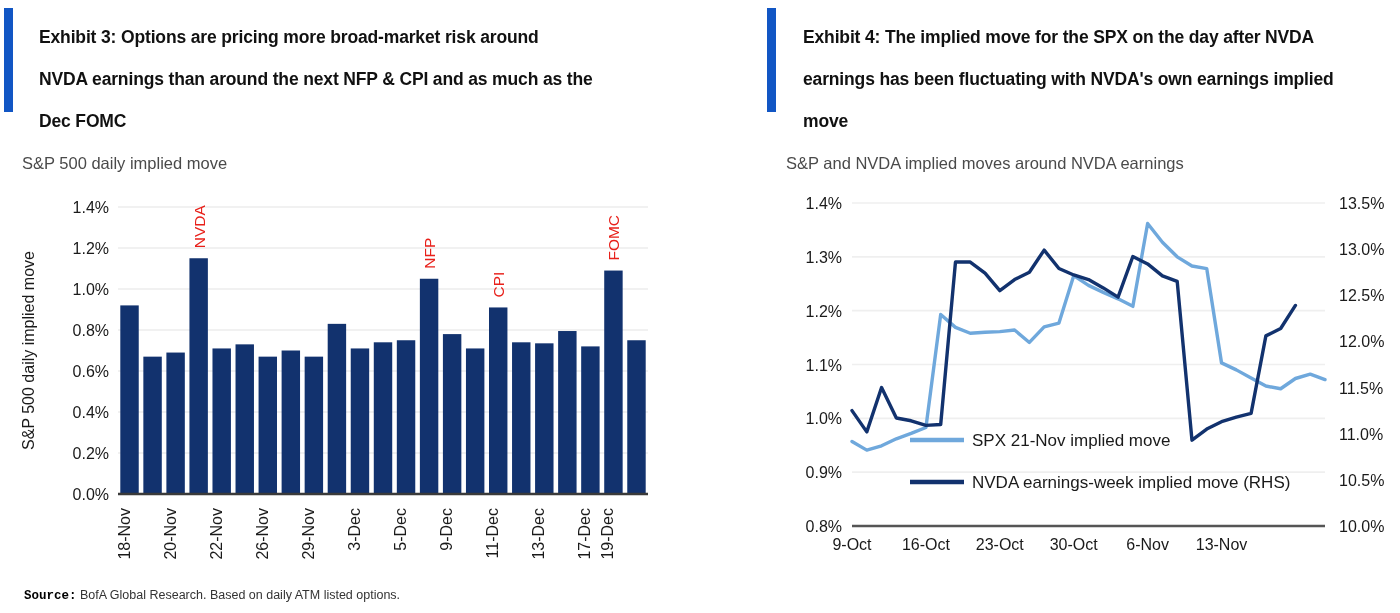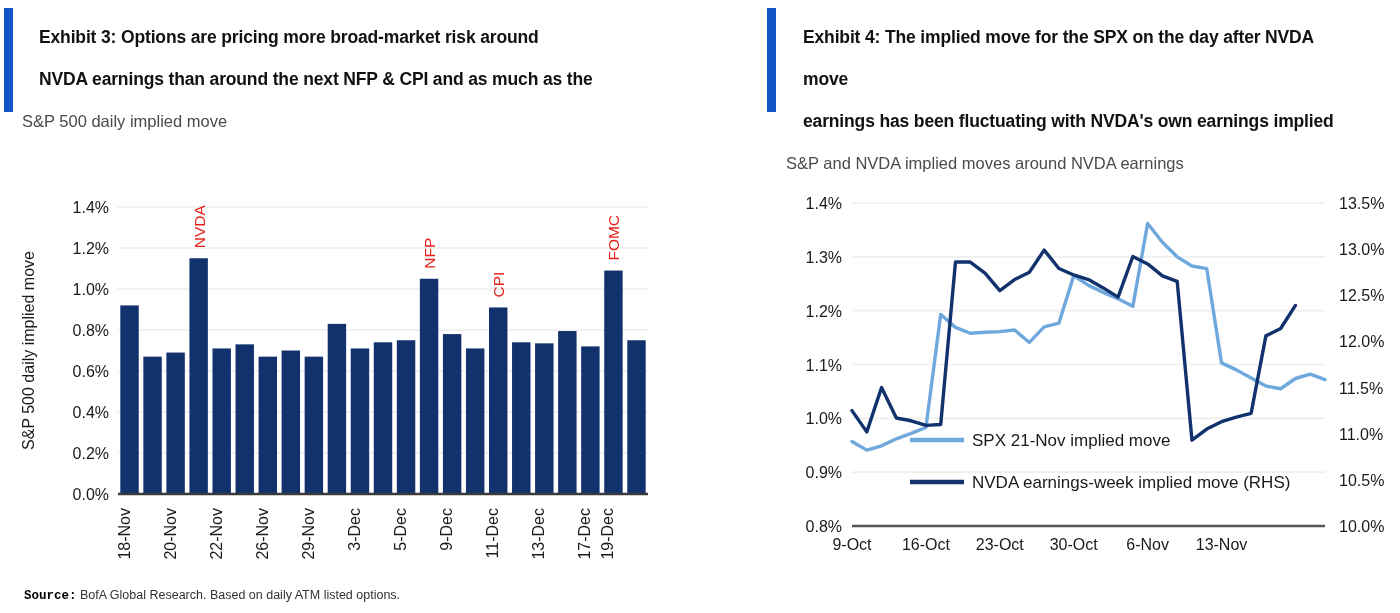--- a/index.html
+++ b/index.html
@@ -43,20 +43,21 @@
   .legtxt{font-size:17px;fill:#1a1a1a;}
 </style>
 </head>
 <body>
 
 <div class="panel" id="panel-left">
   <div class="hdr">
     <div class="accent"></div>
     <div class="exh-title">Exhibit 3: Options are pricing more broad-market risk around</div>
     <div class="exh-title">NVDA earnings than around the next NFP &amp; CPI and as much as the</div>
+    <div class="exh-title">Dec FOMC</div>
     <div class="exh-sub">S&amp;P 500 daily implied move</div>
   </div>
 
   <div class="plot" id="bar-plot" style="left:0px;top:185px;">
     <svg id="svg-bar" width="700" height="390">
         <line x1="118" x2="648" y1="268" y2="268" stroke="#EDEDED" stroke-width="1.6"></line>
         <line x1="118" x2="648" y1="227" y2="227" stroke="#EDEDED" stroke-width="1.6"></line>
         <line x1="118" x2="648" y1="186" y2="186" stroke="#EDEDED" stroke-width="1.6"></line>
         <line x1="118" x2="648" y1="144.99999999999997" y2="144.99999999999997" stroke="#EDEDED" stroke-width="1.6"></line>
         <line x1="118" x2="648" y1="104" y2="104" stroke="#EDEDED" stroke-width="1.6"></line>
@@ -116,22 +117,22 @@
 
   <div class="src">
     <b>Source:</b><span> BofA Global Research. Based on daily ATM listed options.</span>
   </div>
 </div>
 
 <div class="panel" id="panel-right">
   <div class="hdr">
     <div class="accent"></div>
     <div class="exh-title">Exhibit 4: The implied move for the SPX on the day after NVDA</div>
+    <div class="exh-title">earnings has been fluctuating with NVDA's own earnings implied</div>
     <div class="exh-title">move</div>
-    <div class="exh-title">earnings has been fluctuating with NVDA's own earnings implied</div>
     <div class="exh-sub">S&amp;P and NVDA implied moves around NVDA earnings</div>
   </div>
 
   <div class="plot" id="line-plot" style="left:30px;top:185px;">
     <svg id="svg-line" width="620" height="390">
         <line x1="72" x2="545" y1="287.1666666666667" y2="287.1666666666667" stroke="#EFEFEF" stroke-width="1.6"></line>
         <line x1="72" x2="545" y1="233.33333333333334" y2="233.33333333333334" stroke="#EFEFEF" stroke-width="1.6"></line>
         <line x1="72" x2="545" y1="179.49999999999991" y2="179.49999999999991" stroke="#EFEFEF" stroke-width="1.6"></line>
         <line x1="72" x2="545" y1="125.66666666666669" y2="125.66666666666669" stroke="#EFEFEF" stroke-width="1.6"></line>
         <line x1="72" x2="545" y1="71.83333333333326" y2="71.83333333333326" stroke="#EFEFEF" stroke-width="1.6"></line>

